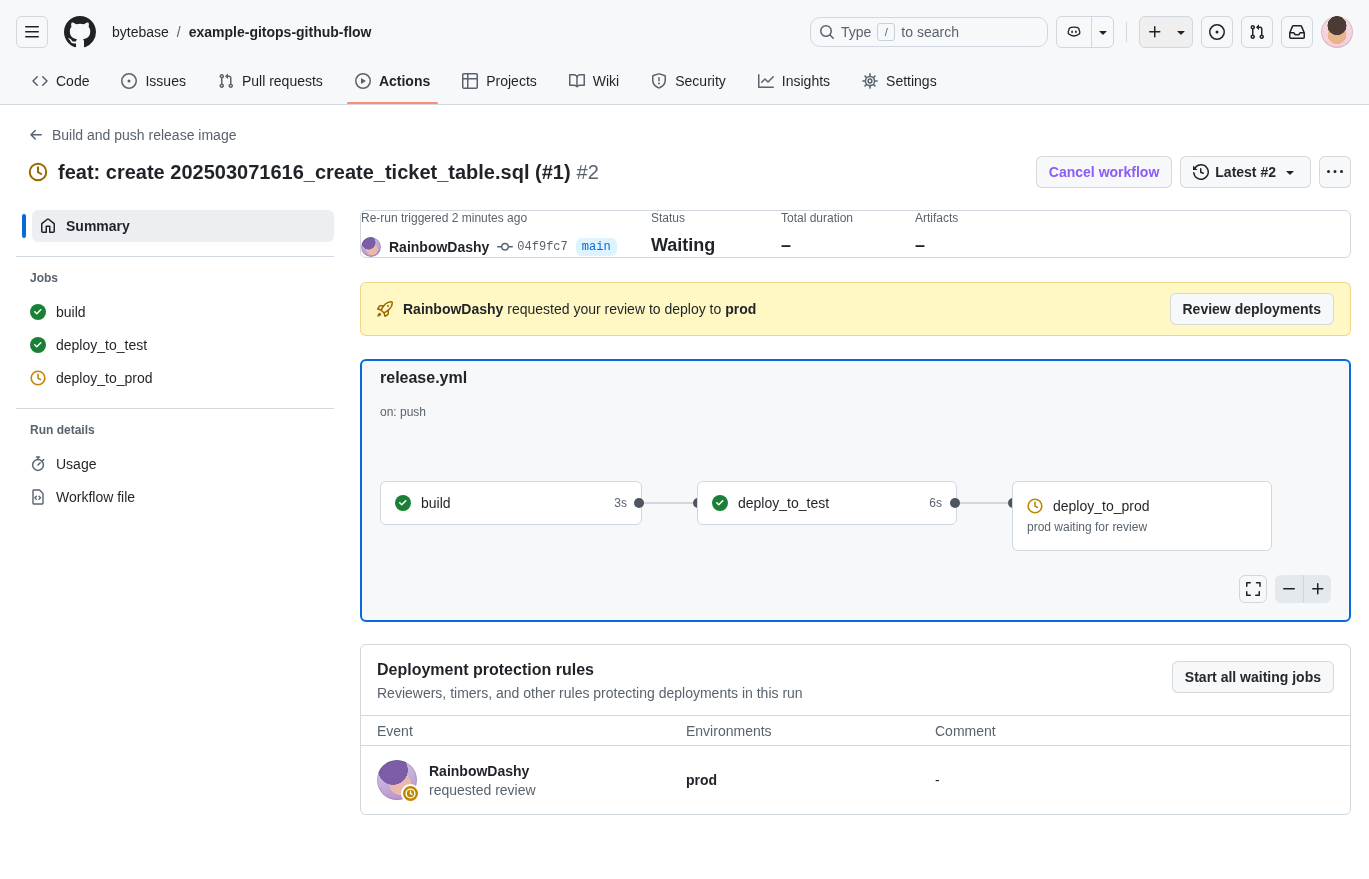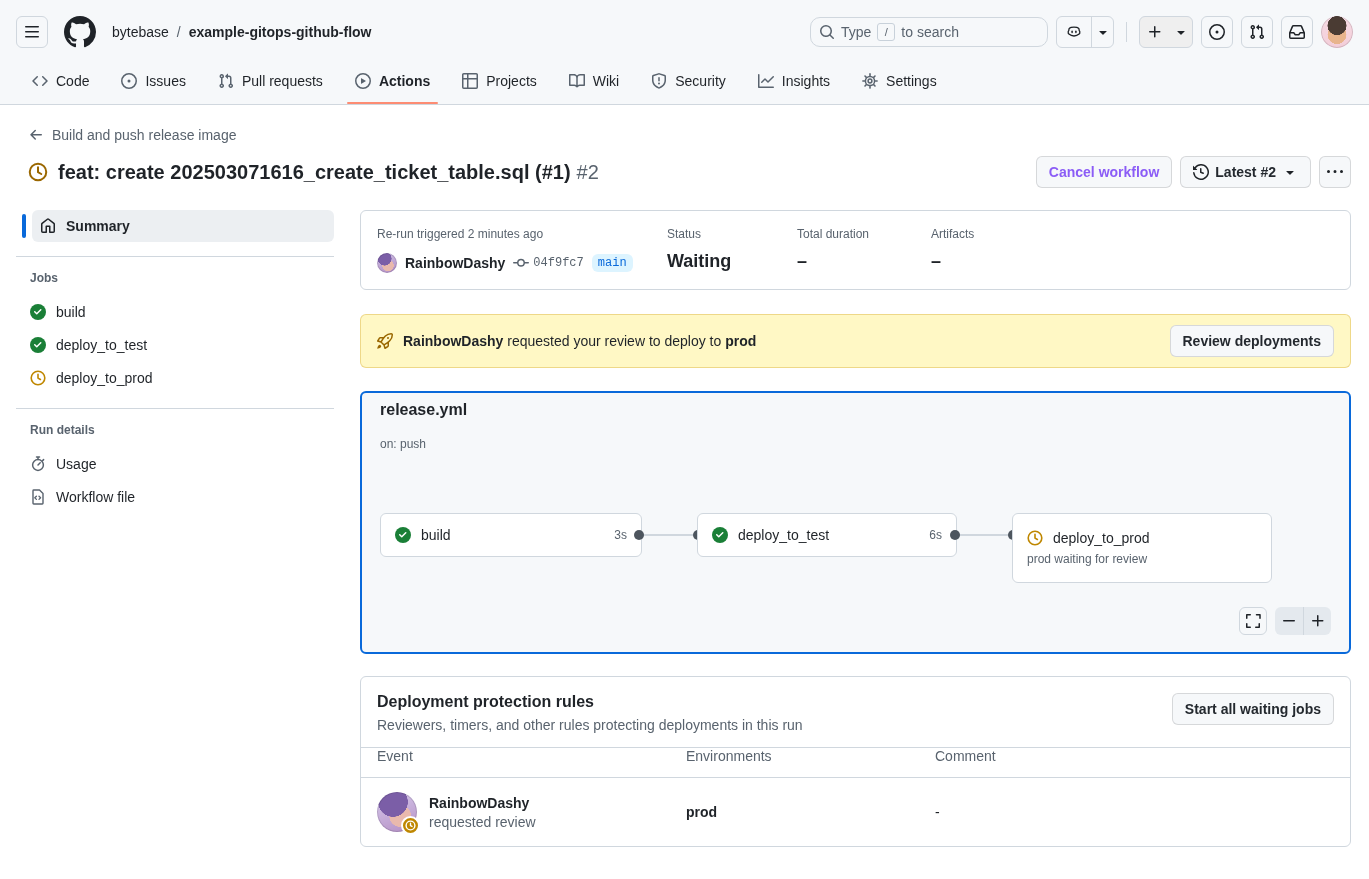--- a/index.html
+++ b/index.html
@@ -93,21 +93,21 @@
     background:#0969da; border-radius:6px;
   }
   .side-divider { border-top:1px solid #d0d7de; margin:14px 0 14px 0; }
   .side-heading { font-size:12px; font-weight:600; color:#59636e; padding:0 8px; margin:6px 0 10px 6px; }
   .job-item { display:flex; align-items:center; gap:10px; height:33px; padding:0 8px; margin-left:6px; border-radius:6px; font-size:14px; cursor:pointer; }
 
   
   .card { border:1px solid #d0d7de; border-radius:6px; background:#ffffff; }
 
   
-  .status-card { padding:16px; display:flex; }
+  .status-card { padding:0; display:flex; }
   .meta-col  { width:290px; flex-shrink:0; }
   .meta-label { font-size:12px; color:#59636e; }
   .trigger-line { display:flex; align-items:center; gap:8px; margin-top:12px; }
   .mini-avatar {
     width:20px; height:20px; border-radius:50%; flex-shrink:0;
     box-shadow:inset 0 0 0 1px rgba(31,35,40,.15);
     background:
       radial-gradient(circle at 38% 28%, #7b5ea7 0 36%, transparent 37%),
       radial-gradient(circle at 55% 62%, #e9b9ad 0 34%, transparent 35%),
       linear-gradient(160deg,#cfc3e8,#b48ec4);
@@ -161,21 +161,21 @@
   }
   .zoom-group .zg-btn + .zg-btn { border-left:1px solid #d0d7de; }
 
   
   .rules-card { margin-top:22px; padding:16px 16px 0 16px; }
   .rules-head { display:flex; align-items:flex-start; }
   .rules-title { font-size:16px; font-weight:700; }
   .rules-sub { font-size:14px; color:#59636e; margin-top:6px; }
   .rules-head .btn { margin-left:auto; }
   .rules-table-head {
-    display:flex; margin:14px -16px 0 -16px; padding:0 16px; height:31px; 
+    display:flex; margin:14px -16px 0 -16px; padding:0 16px; height:31px; align-items:center;
     border-top:1px solid #d0d7de; border-bottom:1px solid #d0d7de; color:#59636e; font-size:14px;
   }
   .col-event { width:309px; }
   .col-env { width:249px; }
   .col-comment { flex:1; }
   .rules-row { display:flex; margin:0 -16px; padding:14px 16px; align-items:center; }
   .event-cell { display:flex; align-items:center; gap:12px; width:309px; }
   .row-avatar {
     width:40px; height:40px; border-radius:50%; position:relative; flex-shrink:0;
     box-shadow:inset 0 0 0 1px rgba(31,35,40,.15);

